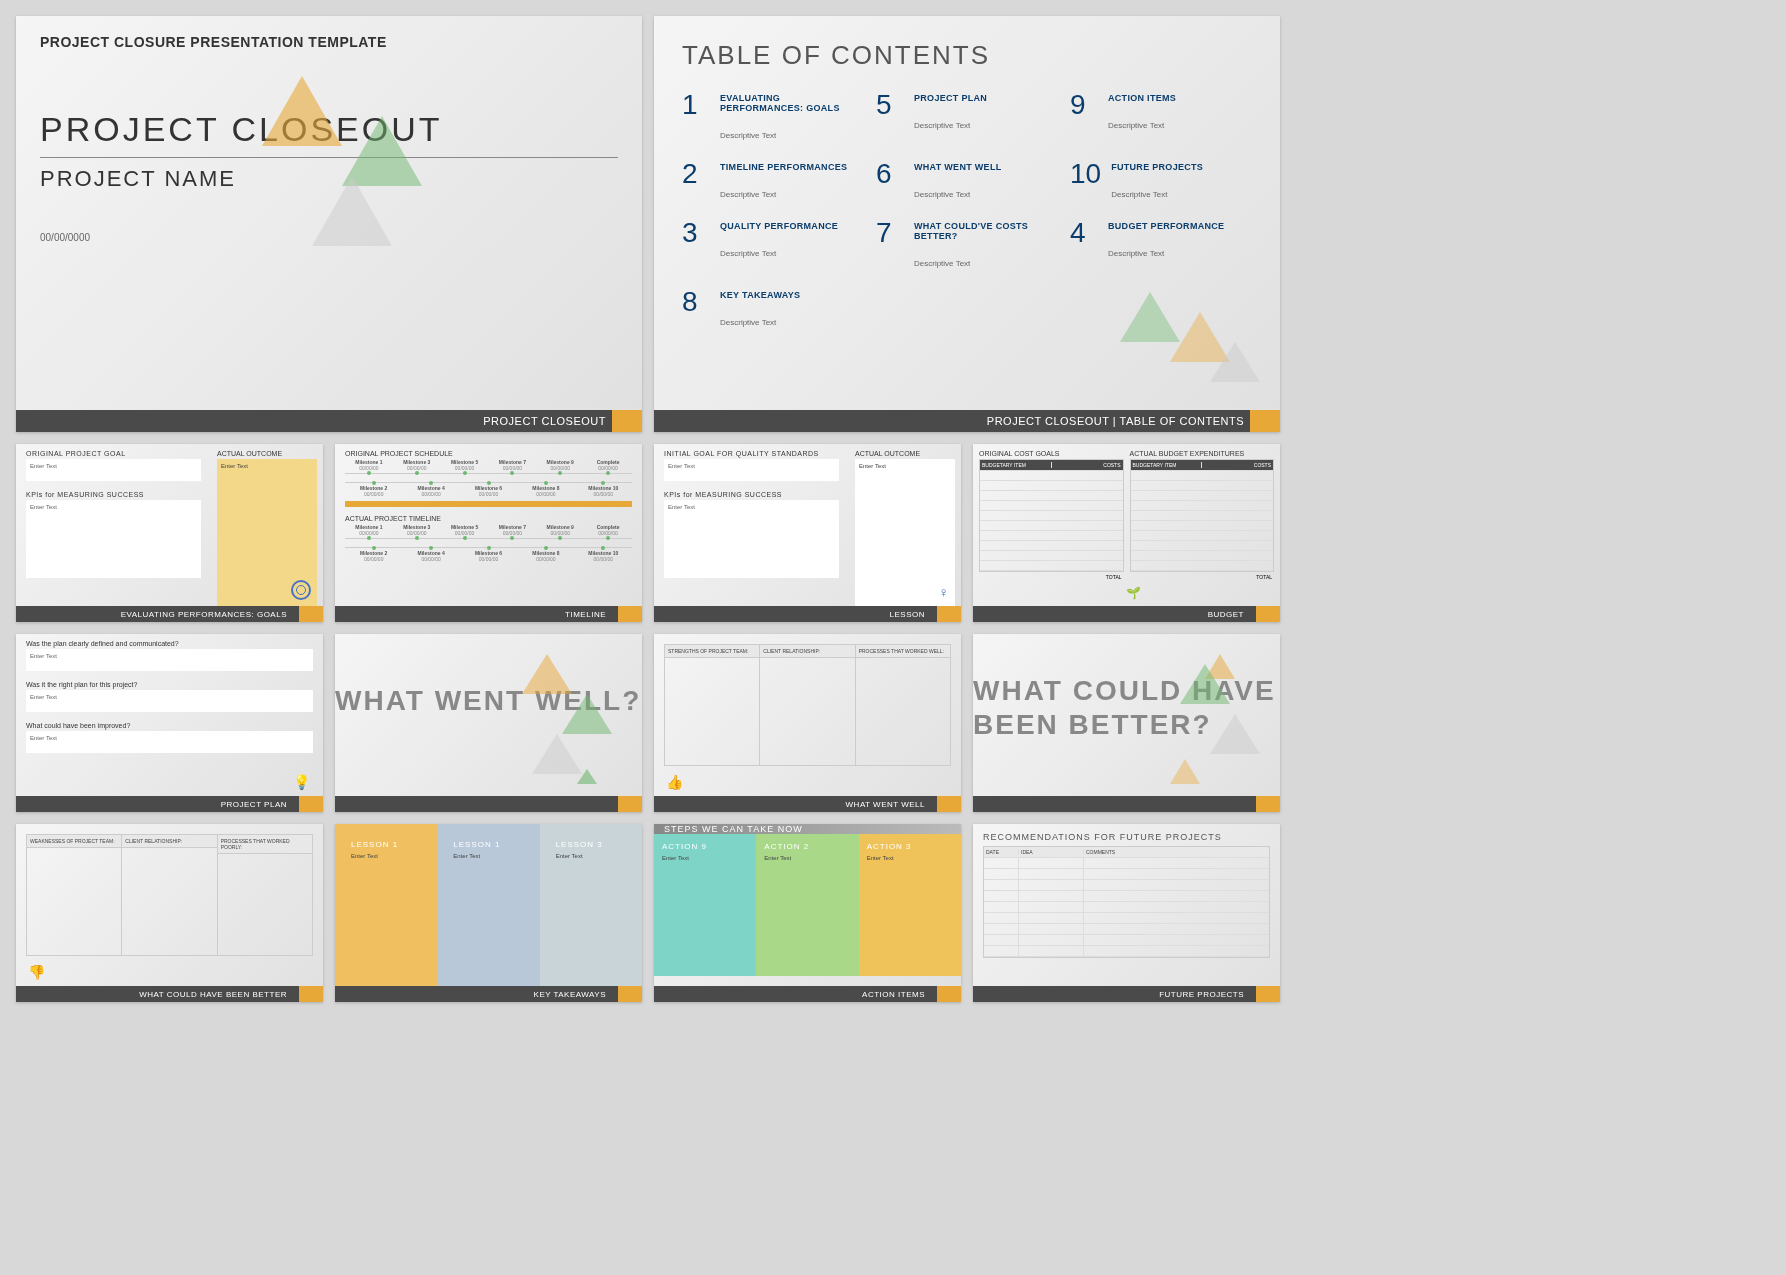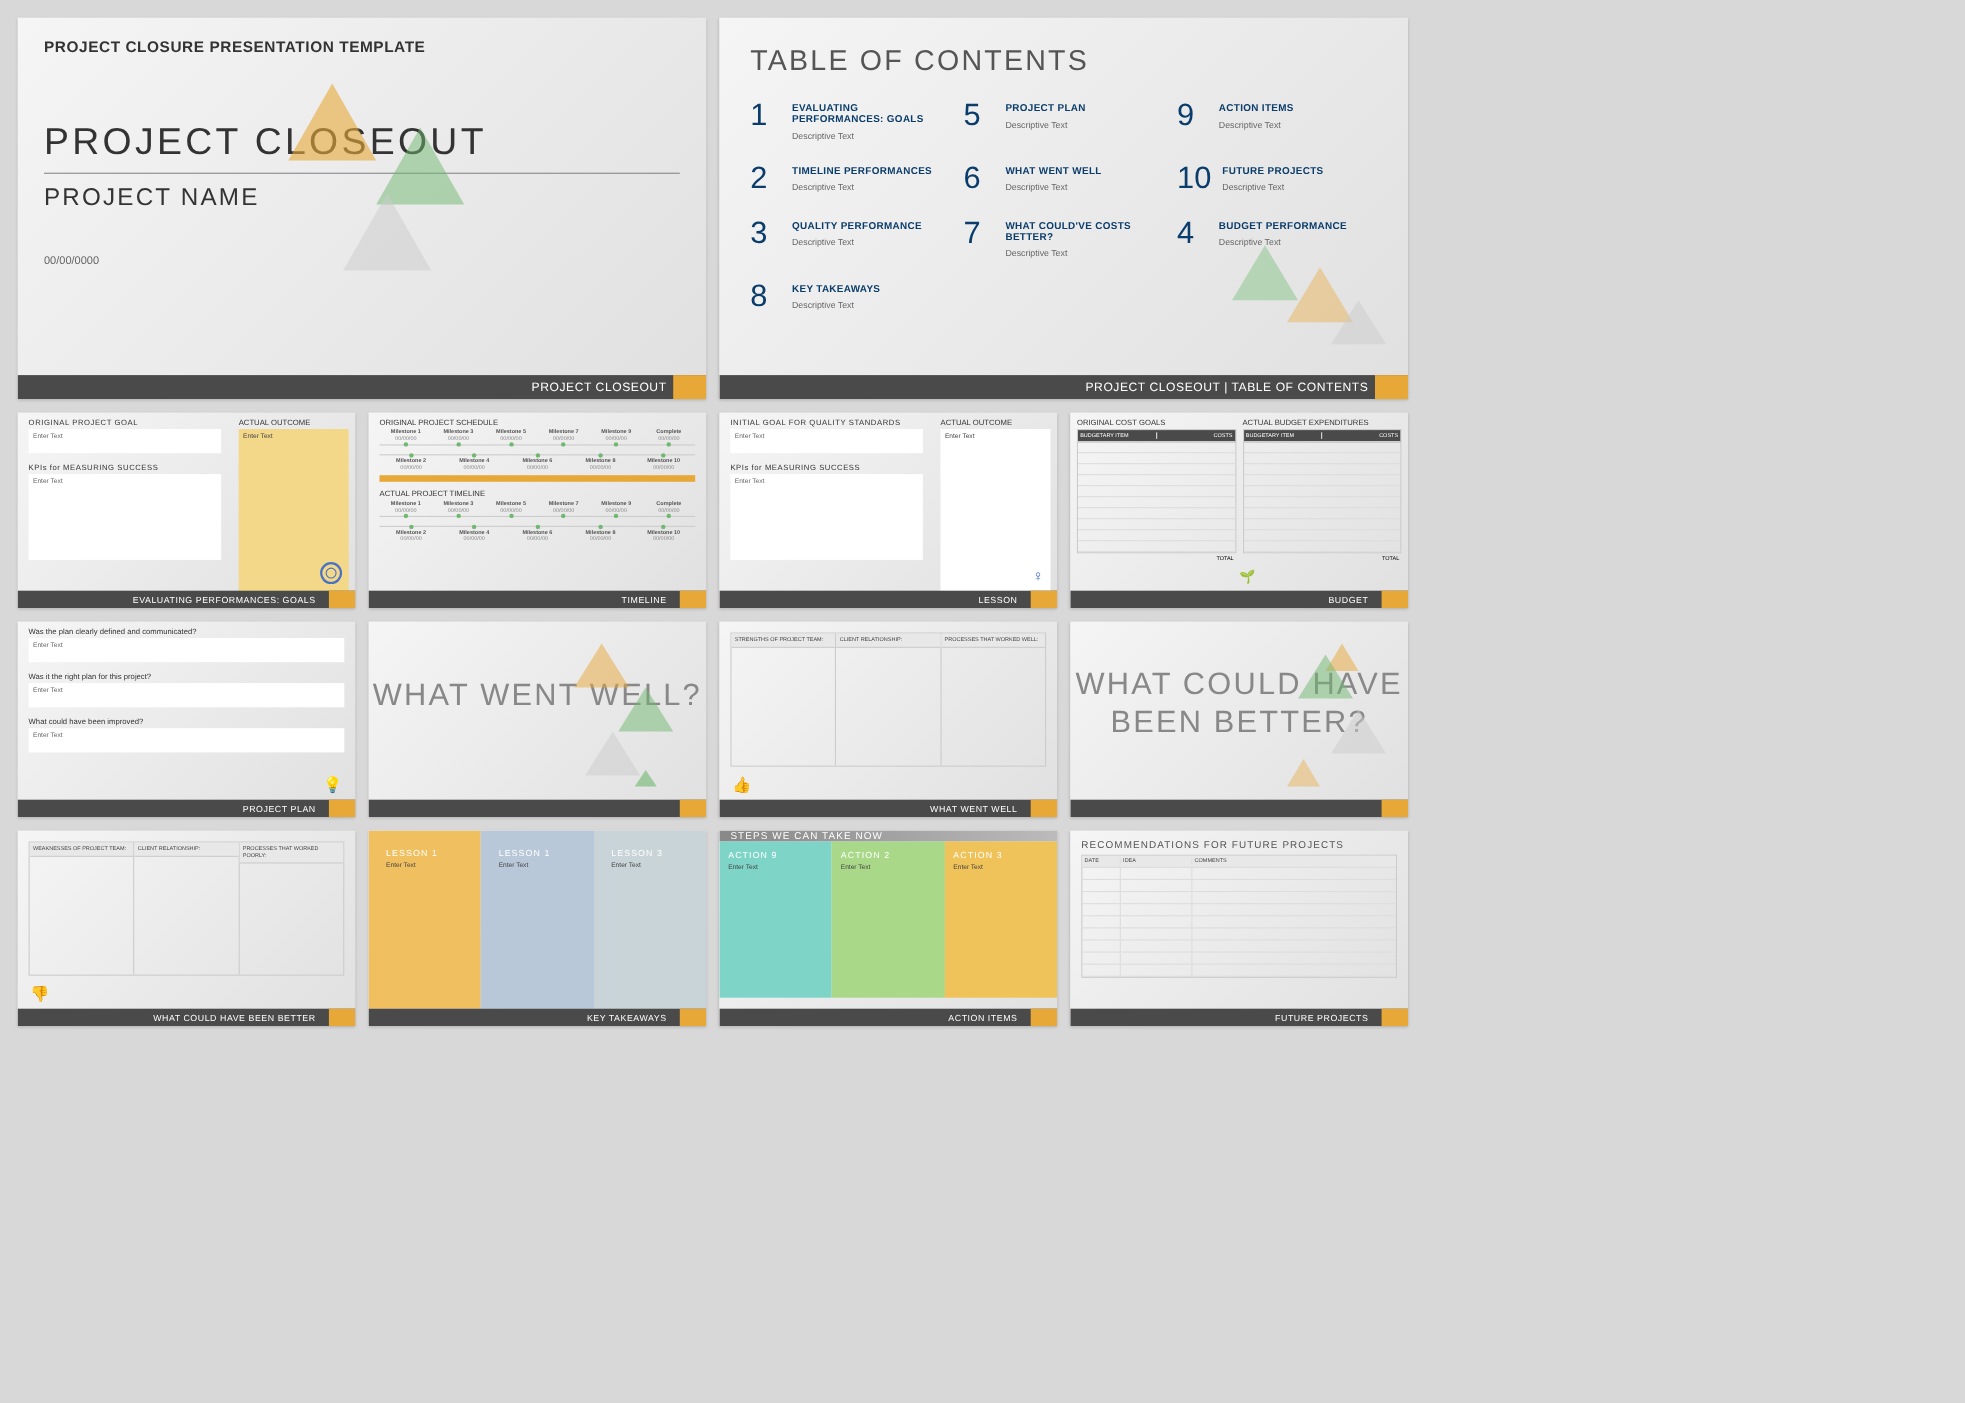--- a/index.html
+++ b/index.html
@@ -1,18 +1,18 @@
 <!DOCTYPE html>
 <html><head>
 <meta charset="utf-8">
 <style>
 body{margin:0;background:#d8d8d8;font-family:Arial,sans-serif;width:1296px}
 .grid{display:grid;grid-template-columns:repeat(4,1fr);gap:12px;padding:16px}
 .slide{background:linear-gradient(135deg,#f5f5f5 0%,#e0e0e0 100%);position:relative;overflow:hidden;box-shadow:0 1px 3px rgba(0,0,0,0.2)}
-.big{grid-column:span 2;height:347px}
+.big{grid-column:span 2;height:416px}
 .small{height:178px}
 .footer{position:absolute;bottom:0;left:0;right:0;height:16px;background:#4a4a4a;color:#fff;font-size:8px;display:flex;align-items:center;justify-content:flex-end;padding-right:8px;letter-spacing:0.5px}
 .footer::after{content:"";position:absolute;right:0;top:0;width:24px;height:16px;background:#e8a838}
 .footer span{margin-right:28px}
 .big .footer{height:22px;font-size:11px}
 .big .footer::after{width:30px;height:22px}
 
 
 .s1 .hdr{font-size:14px;font-weight:bold;color:#333;padding:18px 0 0 24px;letter-spacing:0.5px}
 .s1 .title{font-size:34px;color:#333;padding:60px 0 0 24px;letter-spacing:3px;font-weight:300}
@@ -21,26 +21,26 @@
 .s1 .date{font-size:10px;color:#666;padding:40px 0 0 24px}
 .s1 .logo{position:absolute;right:60px;top:160px;width:140px;height:140px;background:#fff;border-radius:50%;display:flex;align-items:center;justify-content:center;font-size:26px;color:#999;text-align:center;line-height:1.1;letter-spacing:2px}
 
 
 .s2 .toc-title{font-size:26px;color:#555;padding:24px 0 0 28px;letter-spacing:2px;font-weight:300}
 .s2 .toc-grid{display:grid;grid-template-columns:repeat(3,1fr);gap:18px 12px;padding:18px 28px}
 .s2 .toc-item{display:flex;gap:10px}
 .s2 .num{font-size:28px;color:#0a3d6b;font-weight:300;min-width:28px}
 .s2 .toc-txt{display:flex;flex-direction:column;padding-top:4px}
 .s2 .toc-name{font-size:9px;font-weight:bold;color:#0a3d6b;letter-spacing:0.3px}
-.s2 .toc-desc{font-size:8px;color:#666;margin-top:6px}
+.s2 .toc-desc{font-size:8px;color:#666;margin-top:18px}
 
 
 .sec-hdr{font-size:7px;color:#333;padding:6px 0 2px 10px;letter-spacing:0.5px}
 .tbox{background:#fff;margin:0 10px 4px 10px;padding:4px;font-size:6px;color:#666;min-height:14px}
-.sec-title-big{font-size:28px;color:#888;text-align:center;padding-top:50px;letter-spacing:2px;font-weight:400;line-height:1.2}
+.sec-title-big{font-size:28px;color:#888;text-align:left;padding-top:50px;letter-spacing:2px;font-weight:700;line-height:1.2}
 .small .footer span{white-space:nowrap}
 
 
 .s3 .layout{display:flex;height:calc(100% - 16px)}
 .s3 .left{flex:1}
 .s3 .right{width:100px;padding:6px}
 .s3 .yellow{background:#f3d88a;height:140px;font-size:6px;padding:4px;color:#444}
 .s3 .ylabel{font-size:7px;color:#333;margin-bottom:2px}
 .s3 .target{position:absolute;right:12px;bottom:22px;width:16px;height:16px;border:2px solid #4a72c4;border-radius:50%}
 .s3 .target::after{content:"";position:absolute;inset:3px;border:1px solid #4a72c4;border-radius:50%}

